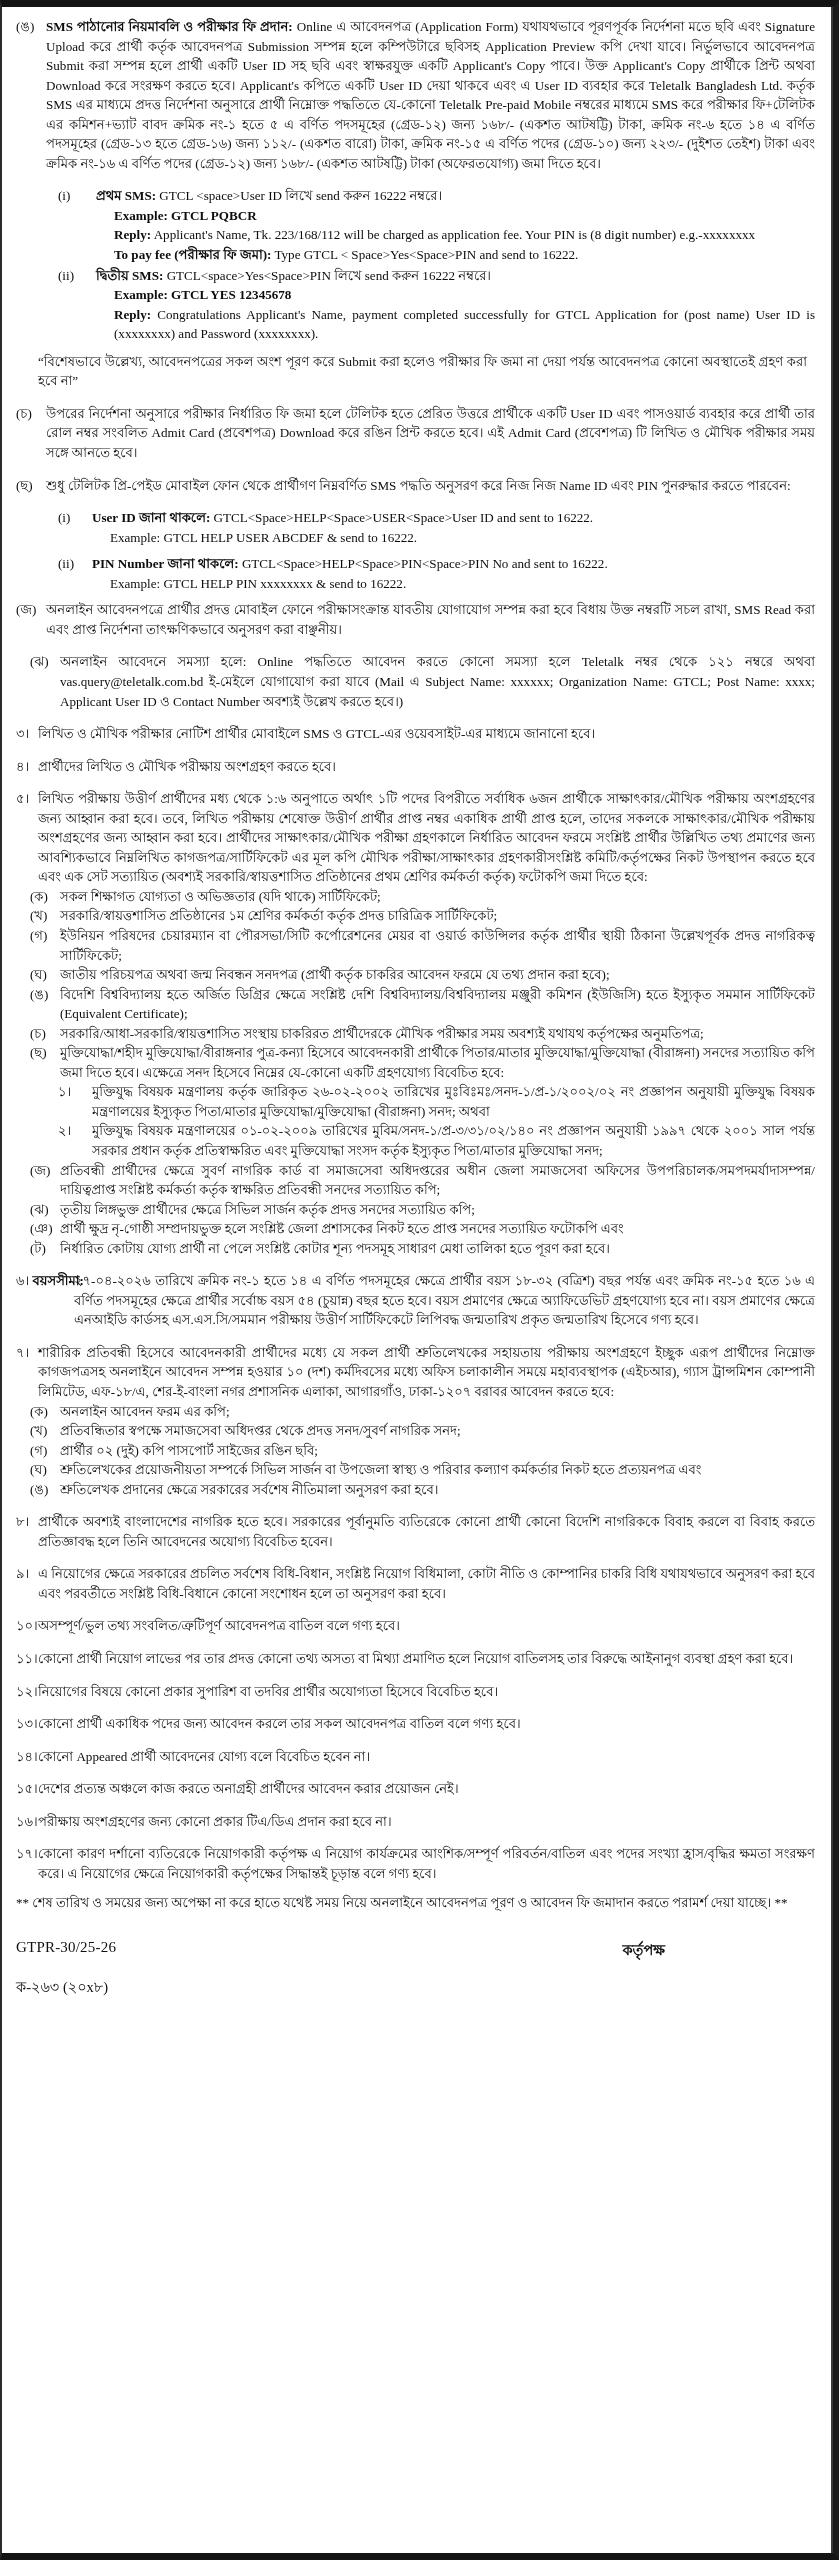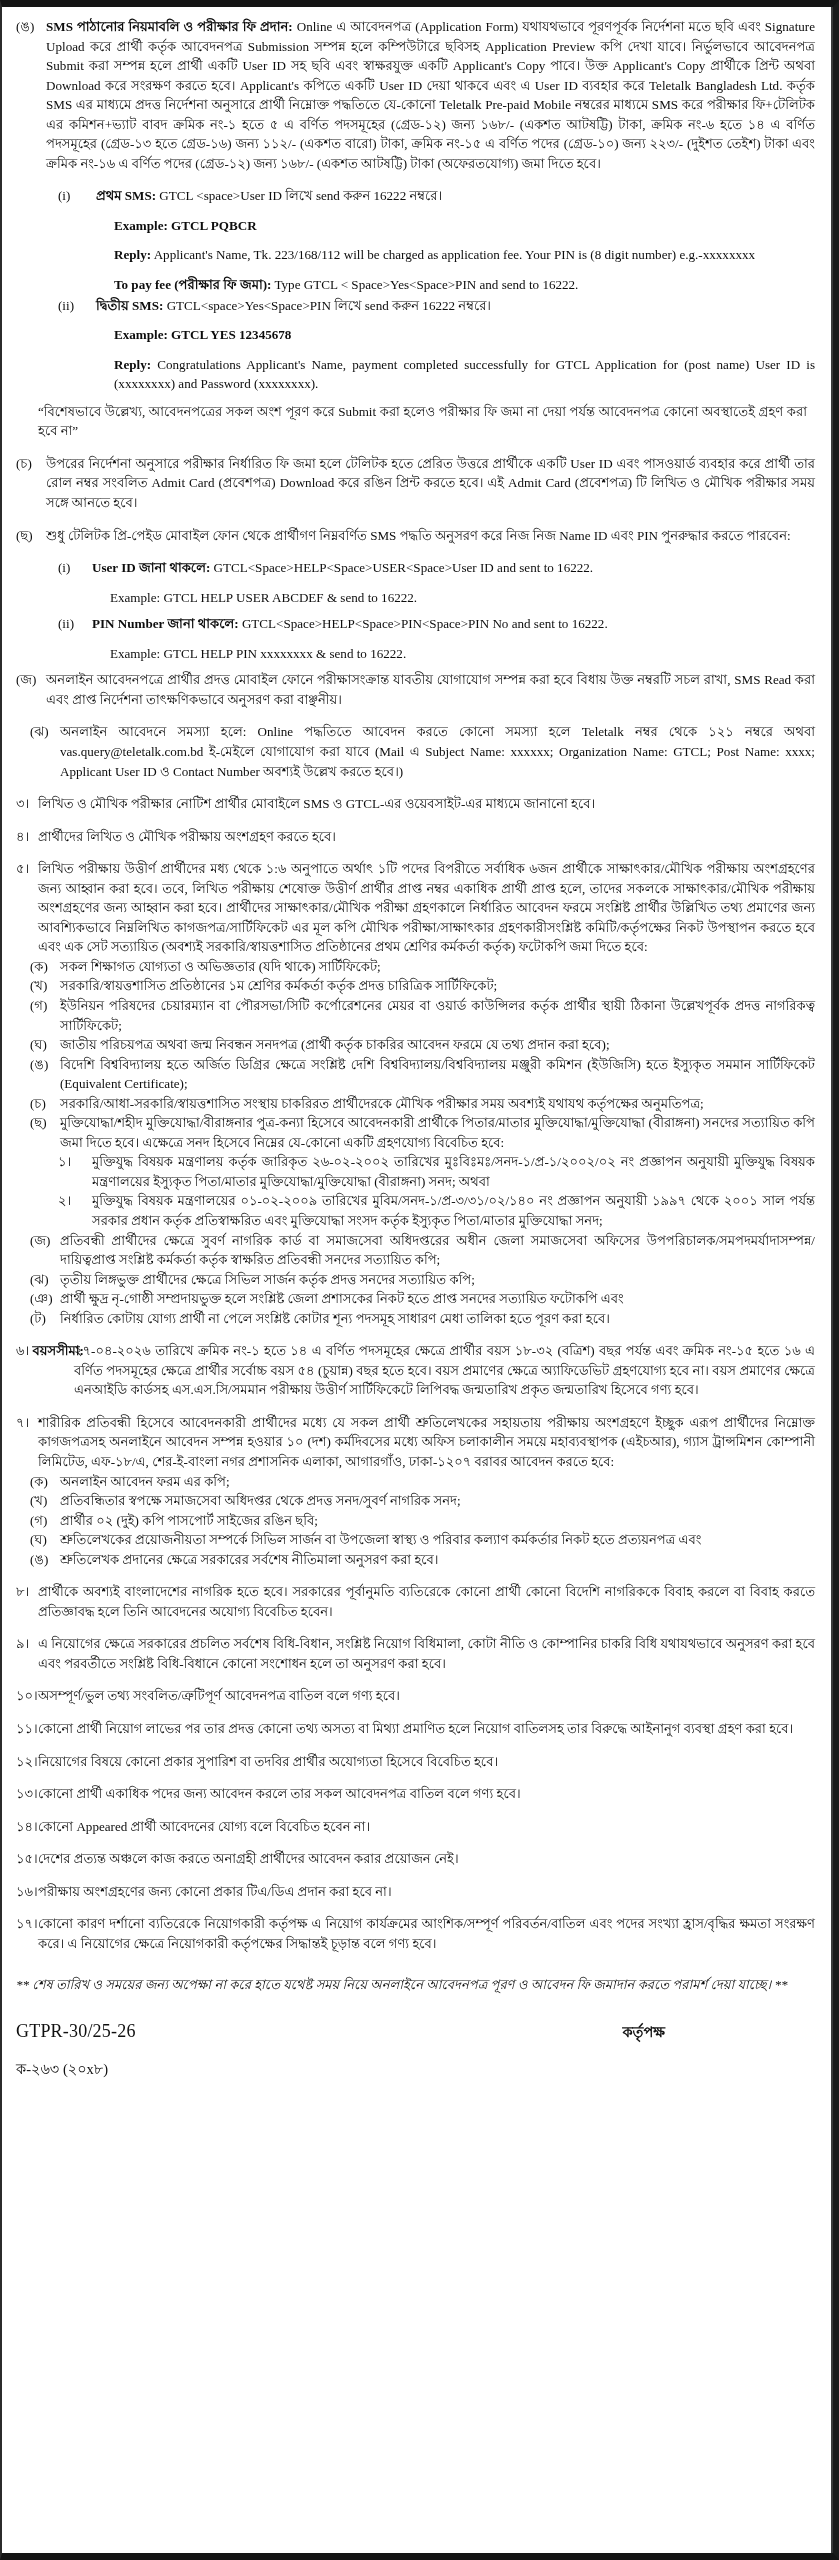--- a/index.html
+++ b/index.html
@@ -67,45 +67,45 @@
   .lvl-num-wide { padding-left: 58px; } 
 
   .sub-roman { padding-left: 38px; margin-left: 42px; }
   .sub-roman2 { padding-left: 34px; margin-left: 42px; }
 
   .lvl-b  { padding-left: 30px; margin-left: 14px; } 
   .lvl-c  { padding-left: 34px; margin-left: 42px; } 
 
   .gap-s { margin-top: 7px; }
   .gap-m { margin-top: 13px; }
-  .gap-l { margin-top: 22px; font-style: italic; }
+  .gap-l { margin-top: 10px; }
   .gap-xl { margin-top: 26px; }
   .gap-0 { margin-top: 1px; }
 
   b, .bold { font-weight: bold; }
 
   .quote-blk {
     font-size: 13.1px;
     line-height: 19.6px;
     text-align: justify;
     margin: 8px;
     padding-left: 14px;
   }
 
-  .indent-ex { padding-left: 18px; display:block;margin-top:10px; }
+  .indent-ex { padding-left: 18px; display:block; }
 
   
   .footer-row {
     position: relative;
     display: flex;
     align-items: flex-start;
     justify-content: space-between;
     font-size: 14px;
   }
-  .footer-left { font-size: 18px; letter-spacing: .2px; }
+  .footer-left { font-size: 15px; letter-spacing: .2px; }
   .footer-right {
     font-size: 14.5px;
     font-weight: bold;
     padding-right: 150px;
   }
   .footer-code { font-size: 14.5px; }
 </style>
 </head>
 <body>
 

